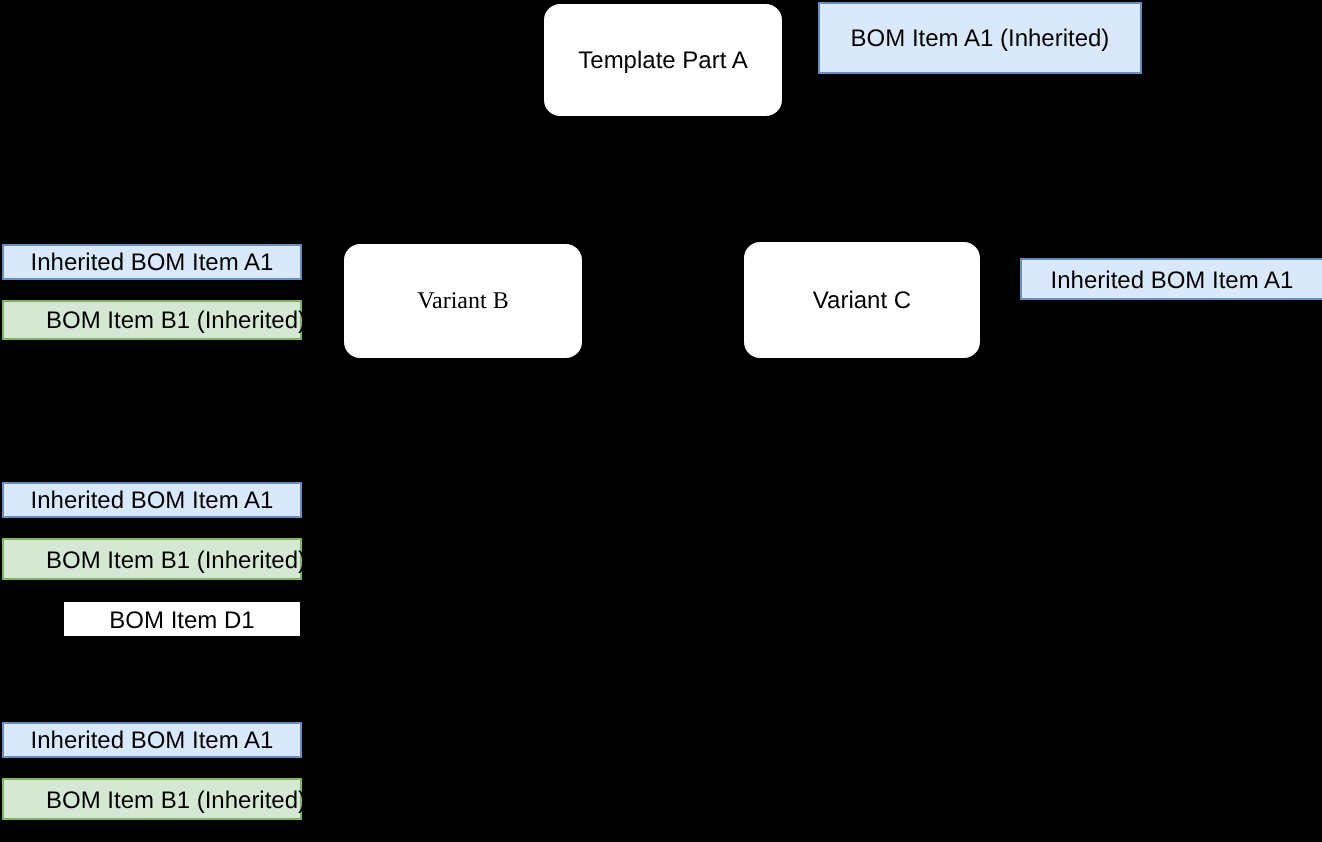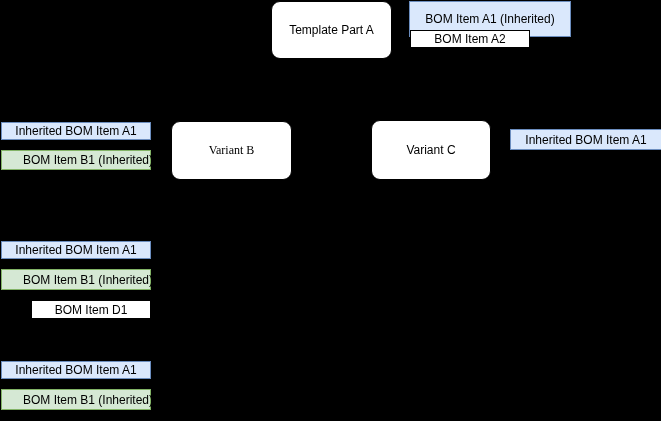--- a/index.html
+++ b/index.html
@@ -70,21 +70,20 @@
 </style>
 </head>
 <body>
 
 <div class="canvas">
 
   <div class="node" id="n-template">
     <span>Template Part A</span>
   </div>
   <div class="bom blue" id="l-a1">BOM Item A1 (Inherited)</div>
-  <div class="bom plain" id="l-a2">BOM Item A2</div>
 
   <div class="node" id="n-vb">
     <span>Variant B</span>
   </div>
   <div class="bom blue" id="l-vb-a1">Inherited BOM Item A1</div>
   <div class="bom green" id="l-vb-b1">BOM Item B1 (Inherited)</div>
 
   <div class="node" id="n-vc">
     <span>Variant C</span>
   </div>

